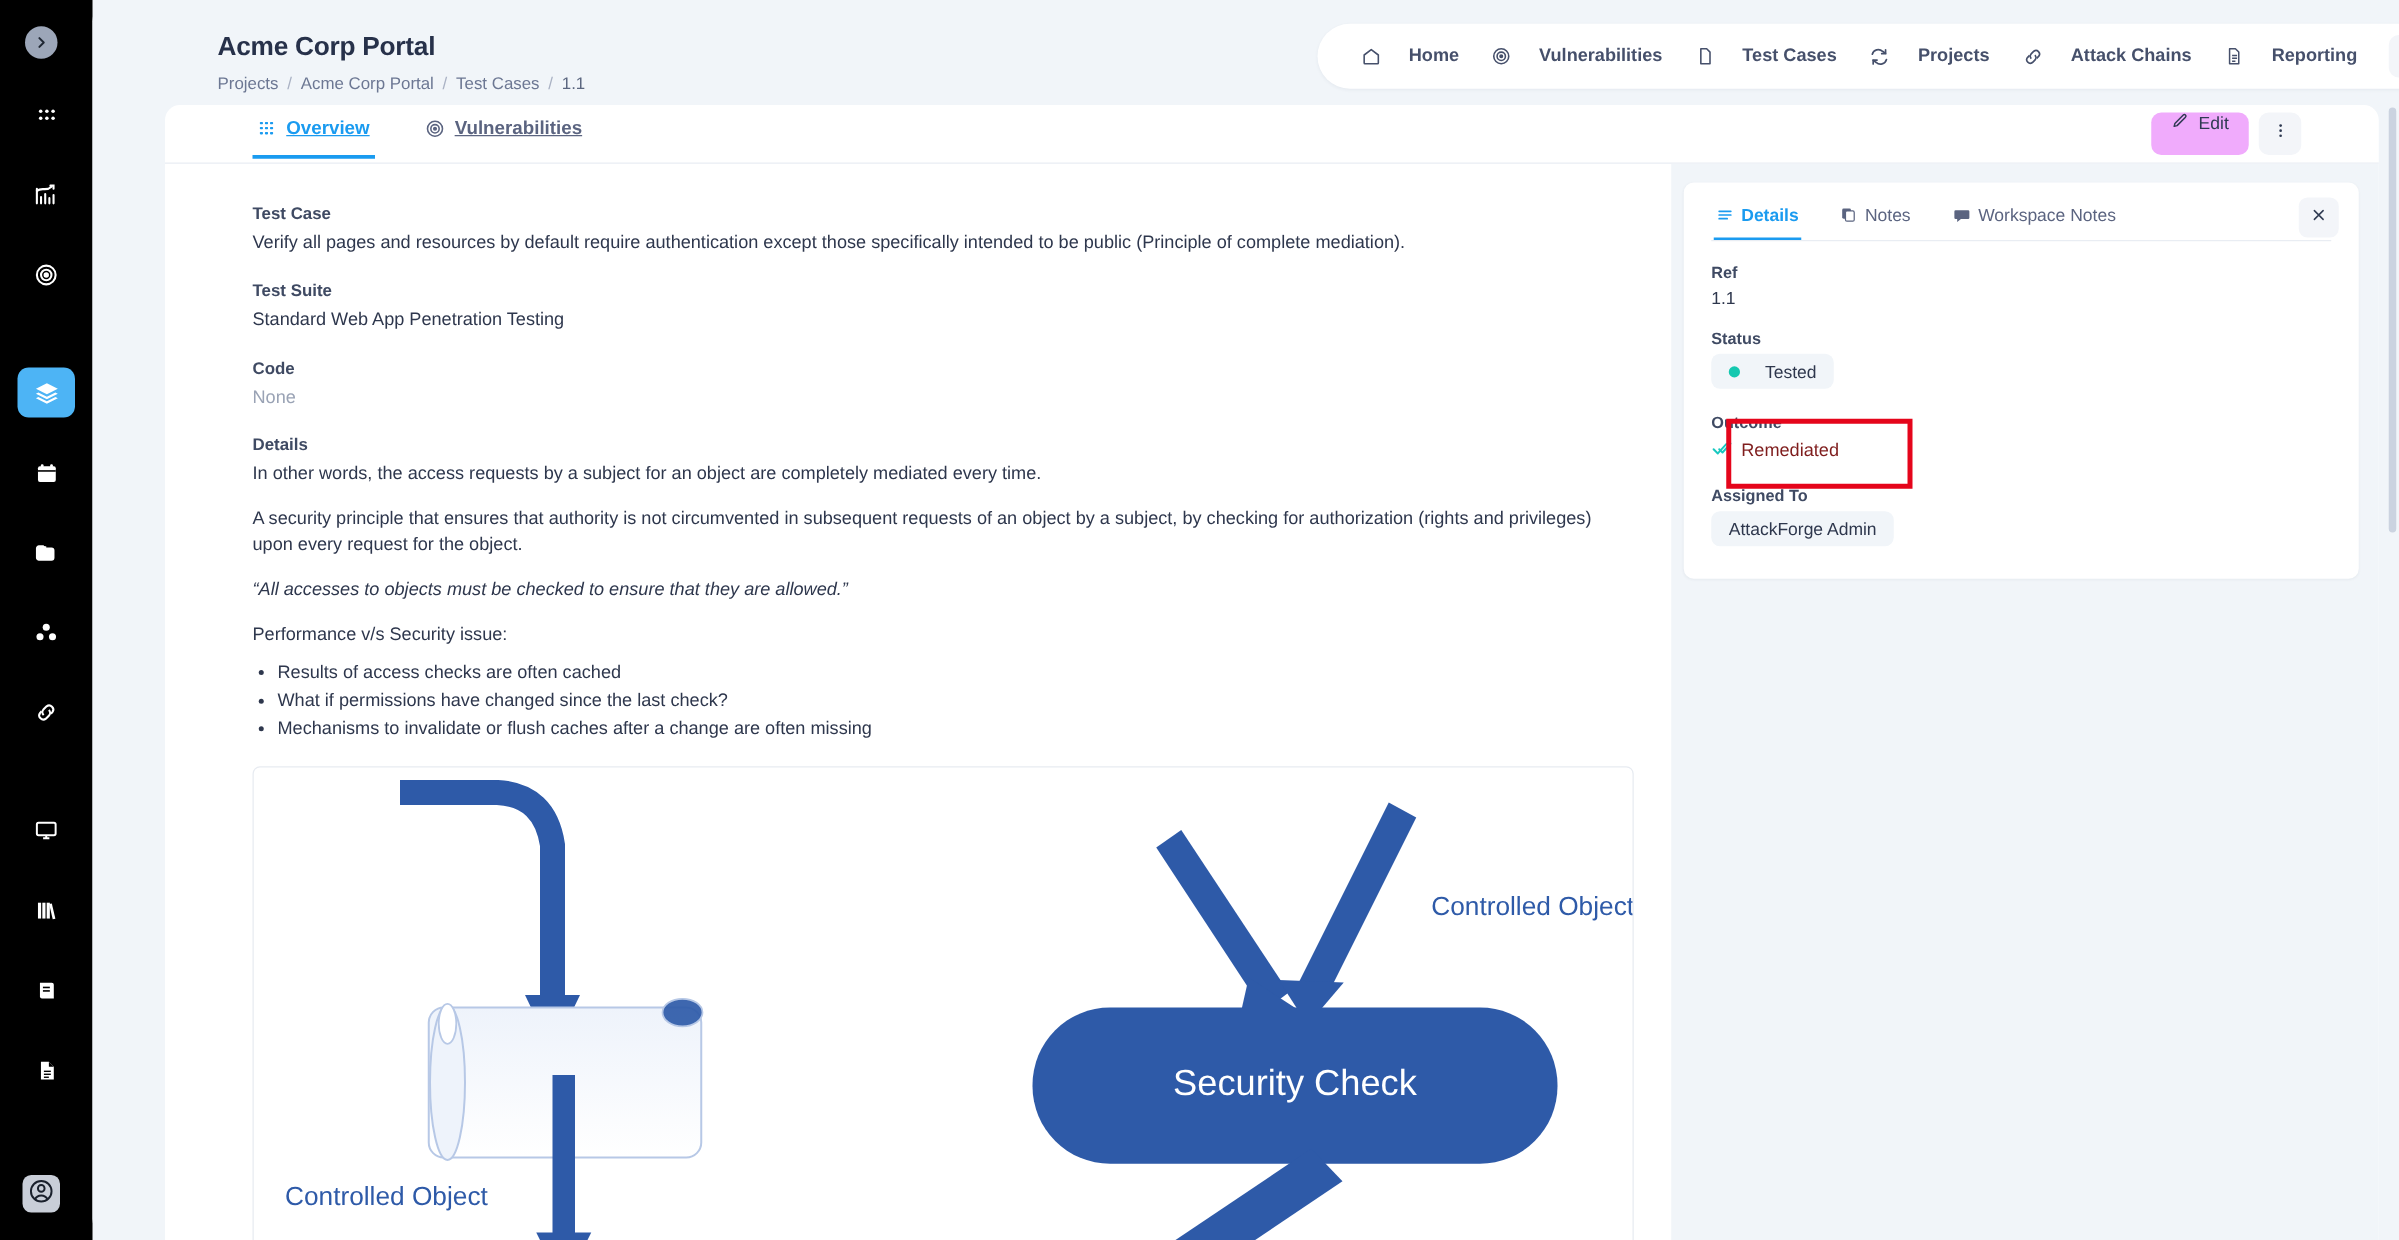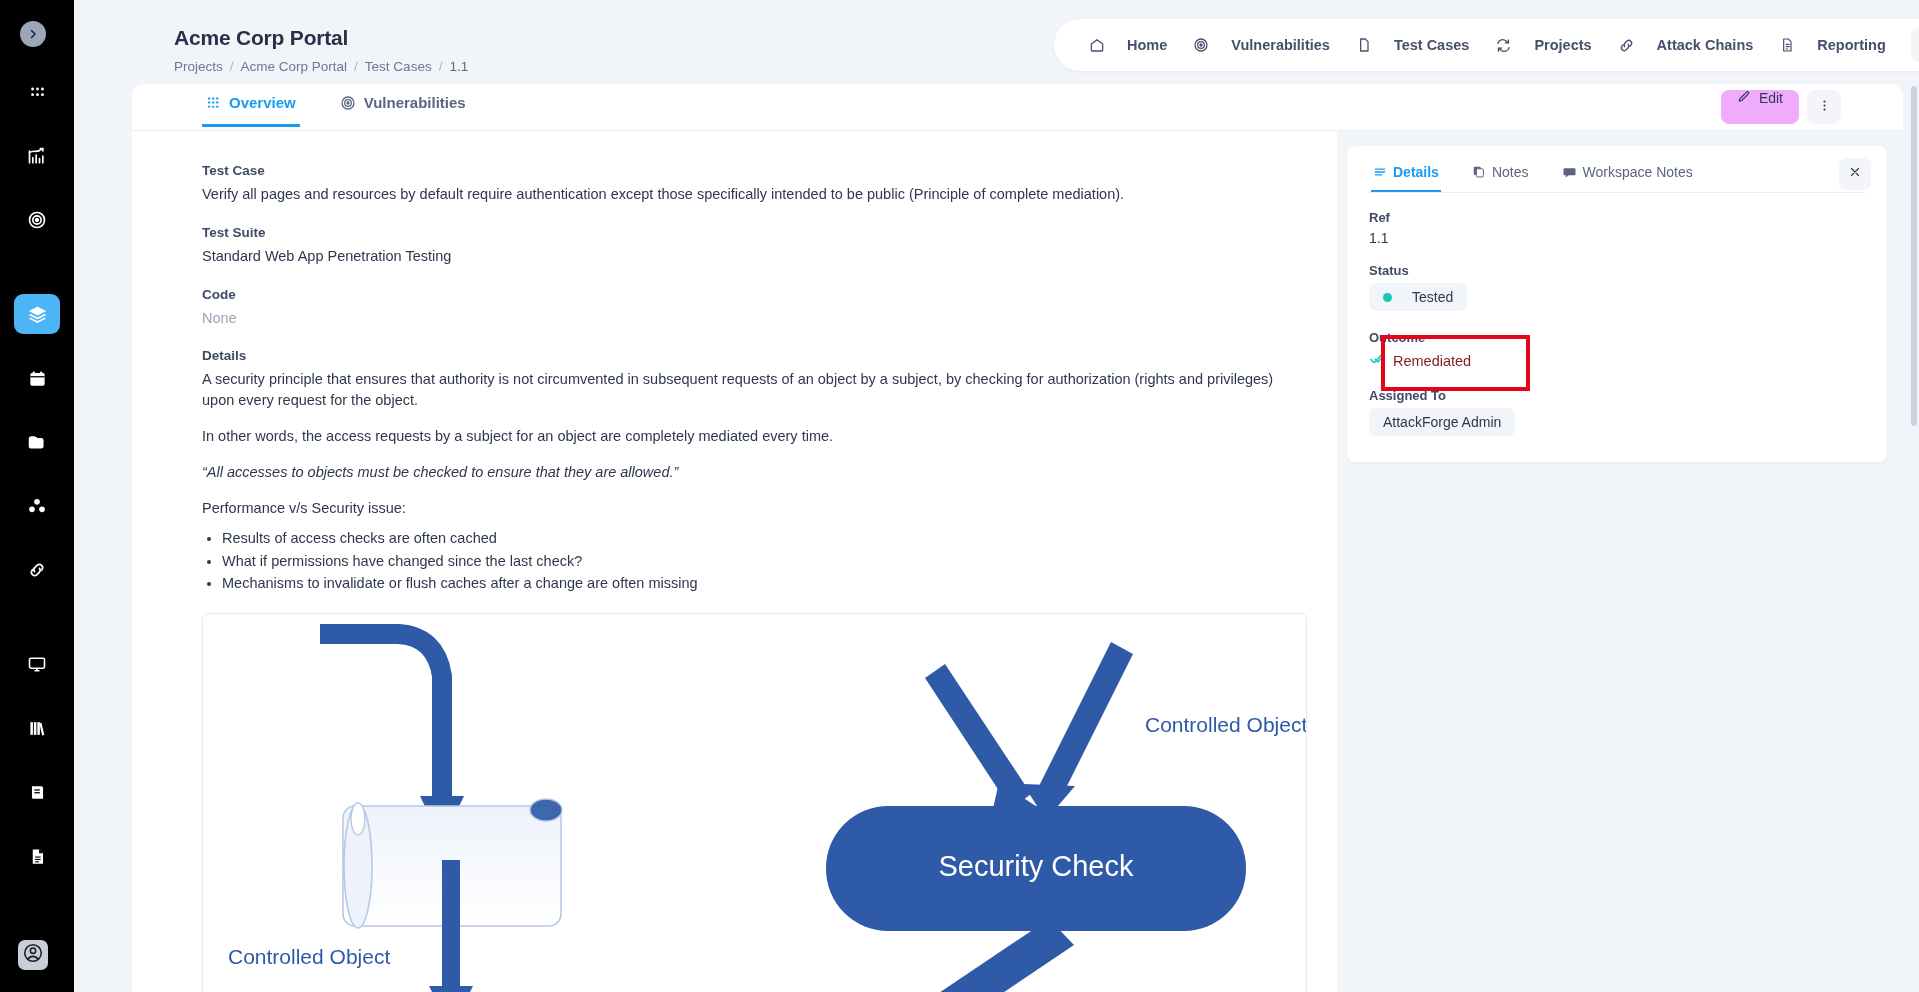--- a/index.html
+++ b/index.html
@@ -100,21 +100,21 @@
   #tabbar {
     position: relative; height: 47px;
     border-bottom: 1px solid #e9edf3;
     display: flex; align-items: flex-start; padding-left: 70px;
   }
   .tab {
     display: flex; align-items: center; gap: 8px;
     font-size: 15px; font-weight: 700; color: #5b6piece;
     color: #5b6480;
     padding: 10px 4px 13px 4px; margin-right: 36px;
-    cursor: pointer; border-bottom: 3px solid transparent;
+    cursor: pointer; border-bottom: 3px solid transparent; text-decoration: underline;
   }
   .tab.active { color: #1a9bf0; border-bottom-color: #1a9bf0; }
   .tab svg { display: block; }
   #tab-actions {
     position: absolute; right: 62px; top: 6px;
     display: flex; align-items: center; gap: 8px;
   }
   .btn-light {
     display: flex; align-items: flex-start; gap: 8px;
     height: 34px; padding: 0 16px; border-radius: 8px;
@@ -558,22 +558,22 @@
           <div class="fld-label">Test Suite</div>
           <div class="fld-value">Standard Web App Penetration Testing</div>
         </div>
         <div class="fld-block">
           <div class="fld-label">Code</div>
           <div class="fld-value muted">None</div>
         </div>
 
         <div class="fld-block" style="margin-bottom:10px;">
           <div class="fld-label">Details</div>
+          <div class="det-p">In other words, the access requests by a subject for an object are completely mediated every time.</div>
           <div class="det-p">A security principle that ensures that authority is not circumvented in subsequent requests of an object by a subject, by checking for authorization (rights and privileges) upon every request for the object.</div>
-          <div class="det-p">In other words, the access requests by a subject for an object are completely mediated every time.</div>
           <div class="det-p quote">“All accesses to objects must be checked to ensure that they are allowed.”</div>
           <div class="det-p" style="margin-bottom:8px;">Performance v/s Security issue:</div>
           <ul class="det-list">
             <li>Results of access checks are often cached</li>
             <li>What if permissions have changed since the last check?</li>
             <li>Mechanisms to invalidate or flush caches after a change are often missing</li>
           </ul>
         </div>
 
         <div id="diagram-box">

